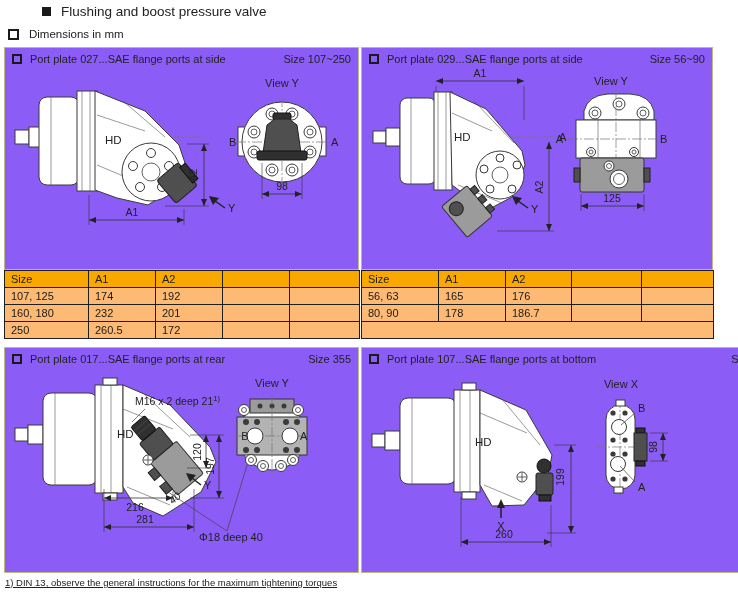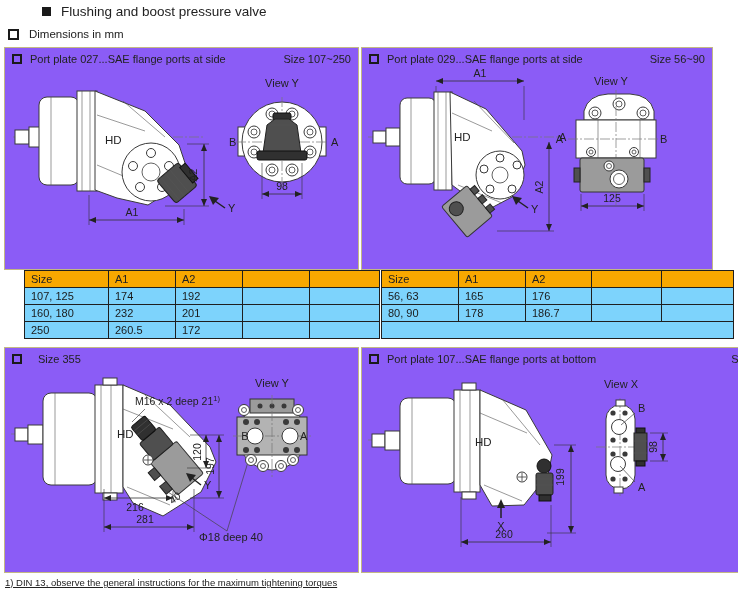--- a/index.html
+++ b/index.html
@@ -10,21 +10,21 @@
   .title-row{position:absolute;left:8px;top:4px;display:flex;align-items:center;font-size:13.5px;color:#222;padding-left:34px;}
   .sq-filled{width:9px;height:9px;background:#1a1a1a;display:inline-block;margin-right:10px;}
   .subtitle-row{position:absolute;left:8px;top:28px;display:flex;align-items:center;font-size:11.5px;color:#222;}
   .sq-open{width:7px;height:7px;border:2px solid #1a1a1a;display:inline-block;margin-right:10px;}
   .panel{position:absolute;border:1px solid #c3b884;box-sizing:border-box;background:#8b5cf6;}
   .panel-header{display:flex;align-items:center;padding:5px 7px 0 7px;font-size:11px;color:#222;}
   .panel-header .sq-open{width:6px;height:6px;border-width:2px;margin-right:8px;}
   .panel-title{flex:1;}
   .panel-size{margin-left:8px;white-space:nowrap;}
   .drawing{display:block;}
-  table.dim-table{position:absolute;border-collapse:collapse;table-layout:fixed;font-size:11px;background:#7dd3fc;margin-left:20px;}
+  table.dim-table{position:absolute;border-collapse:collapse;table-layout:fixed;font-size:11px;background:#fdba74;}
   table.dim-table th,table.dim-table td{
     border:1px solid #1f1f1f;height:16px;padding:0 2px 0 6px;text-align:left;
     font-weight:normal;overflow:hidden;white-space:nowrap;
   }
   table.dim-table thead th{background:#f9a800;color:#222;}
   .footnote{position:absolute;left:5px;top:577px;font-size:9.5px;color:#222;text-decoration:underline;}
   svg text{font-size:10.5px;fill:#222;}
   svg text.big{font-size:11px;}
   svg text.hd{font-size:11.5px;}
   .lnf{fill:#ffffff;stroke:#3a3a3a;stroke-width:1;}
@@ -305,20 +305,21 @@
     </tr>
     <tr>
       <td colspan="5"></td>
     </tr>
   </tbody>
 </table>
 
 <div class="panel" style="left:4px;top:347px;width:355px;height:226px;">
   <div class="panel-header">
     <span class="sq-open"></span>
+    <span class="panel-title">Port plate 017...SAE flange ports at rear</span>
     <span class="panel-size">Size 355</span>
   </div>
   <svg class="drawing" width="353" height="198" viewBox="0 0 353 198">
     <line class="cl" x1="6" y1="69" x2="130" y2="69"></line>
     <rect class="lnf" x="10" y="63" width="13" height="13"></rect>
     <rect class="lnf" x="23" y="60" width="15" height="19"></rect>
     <rect class="lnf" x="38" y="28" width="54" height="92" rx="8"></rect>
     <line class="thin" x1="50" y1="28" x2="50" y2="120"></line>
     <rect class="lnf" x="90" y="20" width="28" height="108"></rect>
     <line class="thin" x1="96" y1="20" x2="96" y2="128"></line>

